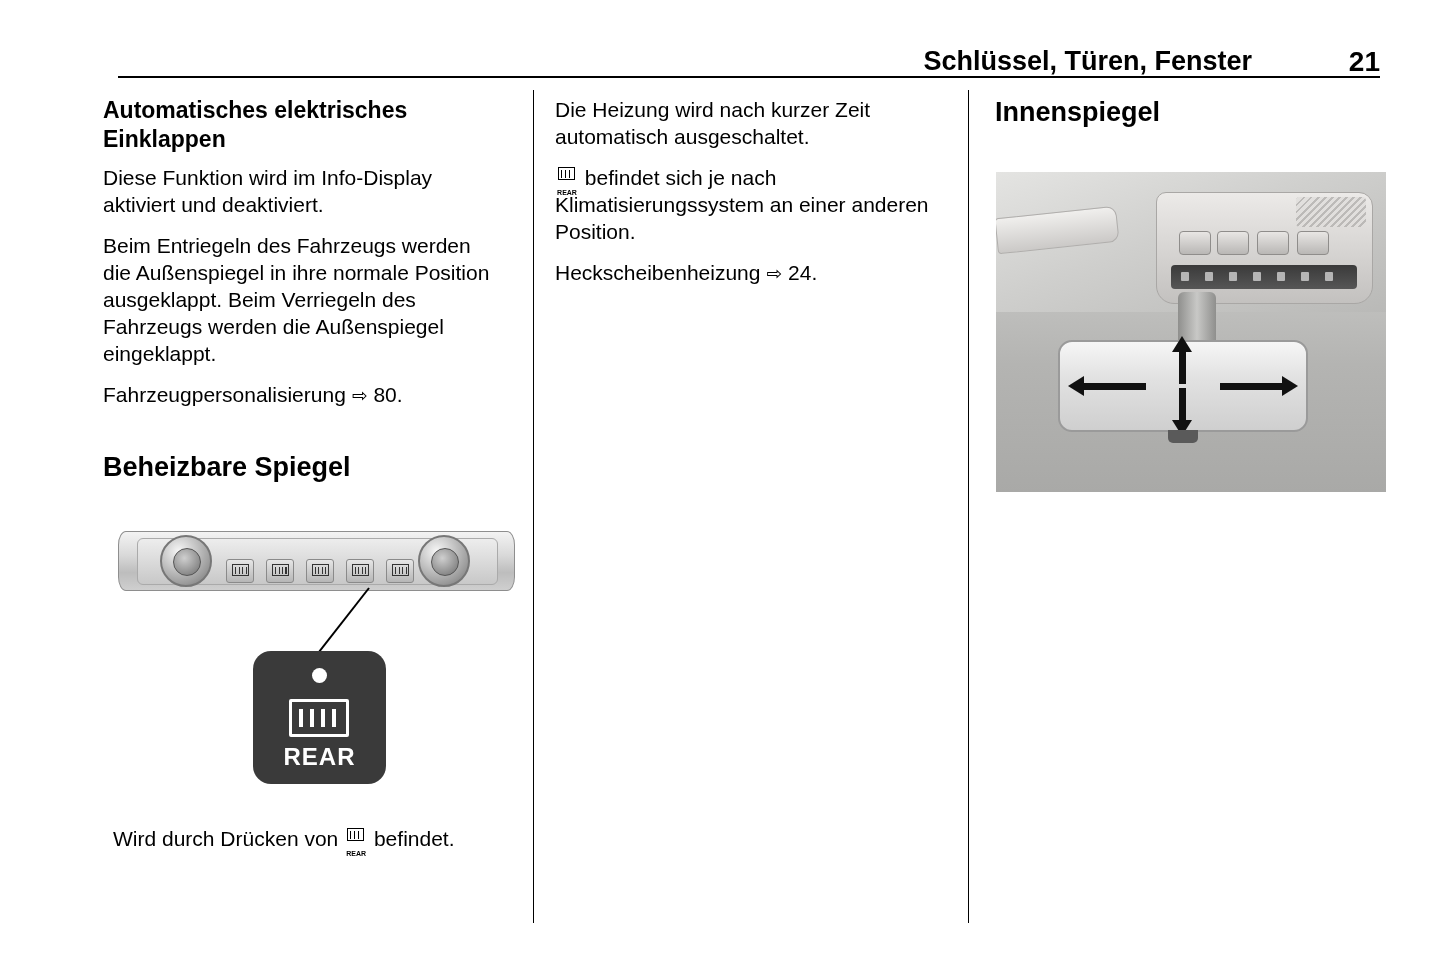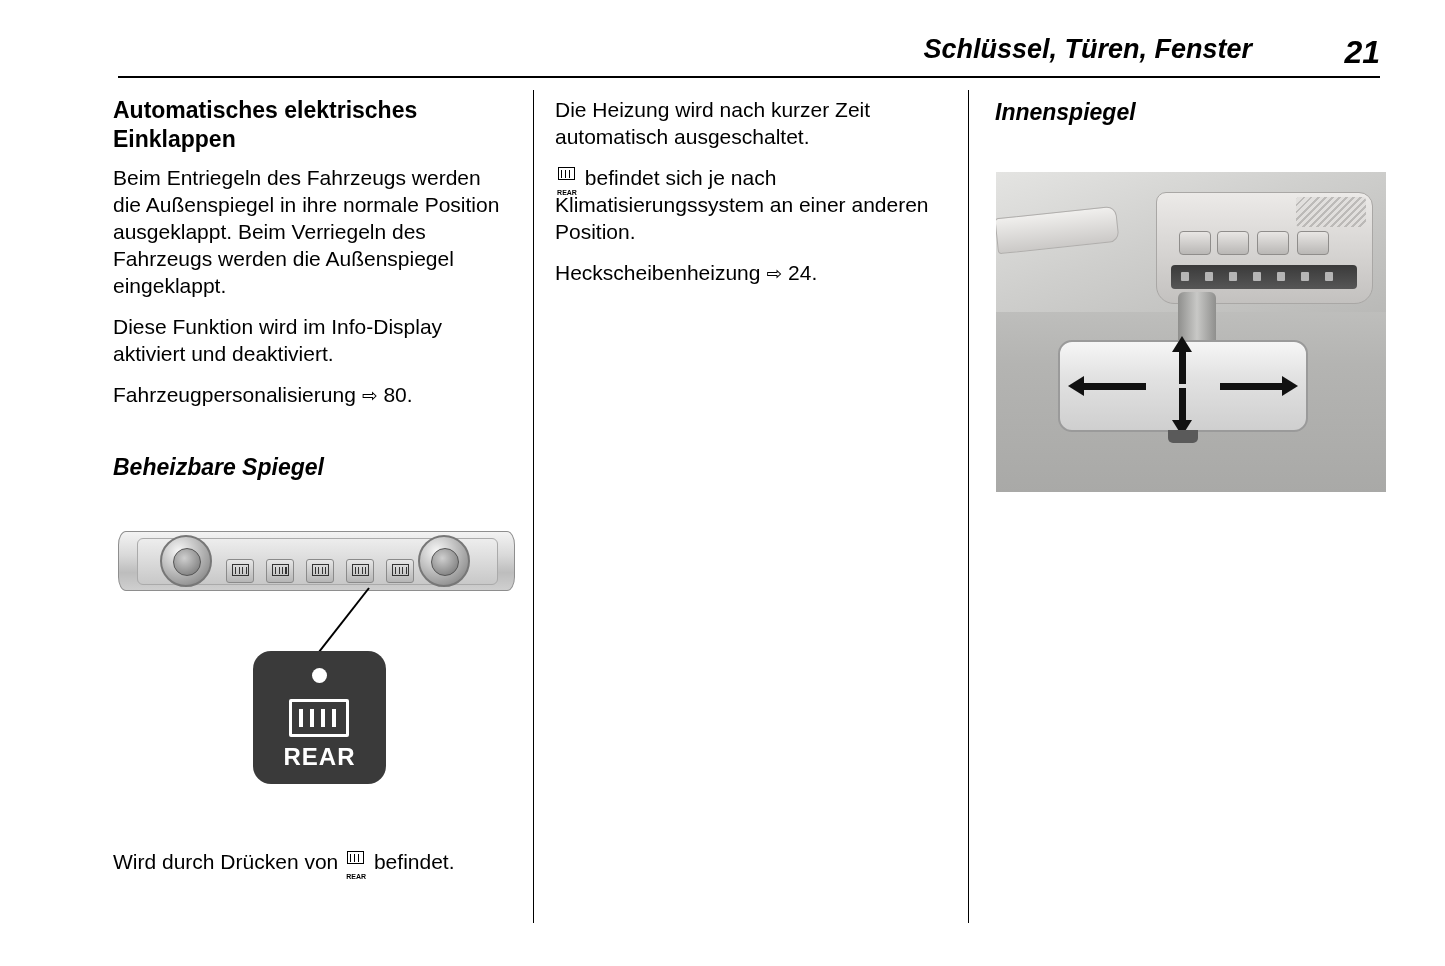--- a/index.html
+++ b/index.html
@@ -18,38 +18,37 @@
   .page {
     position: absolute;
     left: 0; top: 0;
     width: 1445px;
     height: 966px;
   }
   
   .header {
     position: absolute;
     left: 118px;
-    top: 34px;
+    top: 46px;
     width: 1262px;
     height: 44px;
-    font-style: italic;
   }
   .header-title {
     position: absolute;
     right: 128px;
     top: 0;
     font-size: 27px;
     font-weight: bold;
     white-space: nowrap;
   }
   .header-pagenum {
     position: absolute;
     right: 0;
     top: 0;
-    font-size: 32px;
+    font-size: 28px;
     font-weight: bold;
     margin-left: 43px;
   }
   .header-rule {
     position: absolute;
     left: 118px;
     top: 76px;
     width: 1262px;
     height: 2px;
     background: #000000;
@@ -63,34 +62,33 @@
     height: 833px;
   }
   .col-divider.d1 { left: 533px; }
   .col-divider.d2 { left: 968px; }
 
   
   .column {
     position: absolute;
     top: 96px;
   }
-  .col1 { left: 113px; width: 400px; }
+  .col1 { left: 103px; width: 400px; }
   .col2 { left: 555px; width: 395px; }
   .col3 { left: 995px; width: 390px; }
 
   h2.section-title {
     font-size: 23px;
     font-weight: bold;
     line-height: 29px;
     margin: 0 0 10px 0;
   }
   h2.section-title.big {
-    font-size: 23px;
+    font-size: 27px;
     line-height: 33px;
-    font-style: italic;
   }
   h2.section-title.spaced {
     margin-top: 42px;
     margin-bottom: 16px;
   }
   p.body {
     font-size: 21px;
     line-height: 27px;
     margin: 0 0 14px 0;
   }
@@ -281,21 +279,20 @@
     font-weight: bold;
     letter-spacing: 1px;
   }
   .caption-line {
     position: absolute;
     left: 113px;
     top: 825px;
     width: 420px;
     font-size: 21px;
     line-height: 27px;
-    margin-top: 23px;
   }
 
   
   .mirror-fig {
     position: absolute;
     left: 996px;
     top: 172px;
     width: 390px;
     height: 320px;
     background: linear-gradient(to bottom, #d8d8d6 0%, #c6c6c4 30%, #b4b4b2 60%, #a9a9a7 100%);
@@ -451,22 +448,22 @@
     <div class="header-title">Schlüssel, Türen, Fenster</div>
     <div class="header-pagenum">21</div>
   </div>
   <div class="header-rule"></div>
 
   <div class="col-divider d1"></div>
   <div class="col-divider d2"></div>
 
   <div class="column col1">
     <h2 class="section-title">Automatisches elektrisches Einklappen</h2>
+    <p class="body">Diese Funktion wird im Info-Display aktiviert und deaktiviert.</p>
     <p class="body">Beim Entriegeln des Fahrzeugs werden die Außenspiegel in ihre normale Position ausgeklappt. Beim Verriegeln des Fahrzeugs werden die Außenspiegel eingeklappt.</p>
-    <p class="body">Diese Funktion wird im Info-Display aktiviert und deaktiviert.</p>
     <p class="body">
       <span>Fahrzeugpersonalisierung</span>
       <span class="ref-arrow">⇨</span>
       <span>80.</span>
     </p>
     <h2 class="section-title big spaced">Beheizbare Spiegel</h2>
   </div>
 
   <div class="climate-fig">
     <div class="panel">

